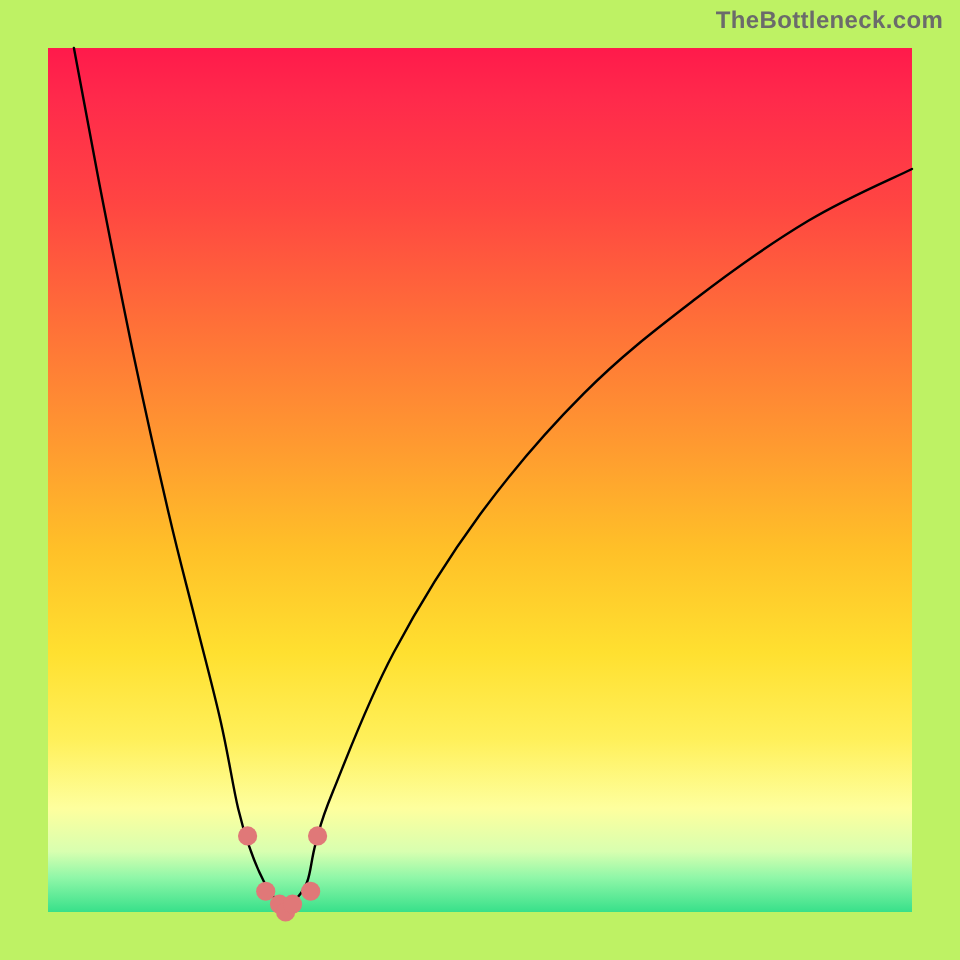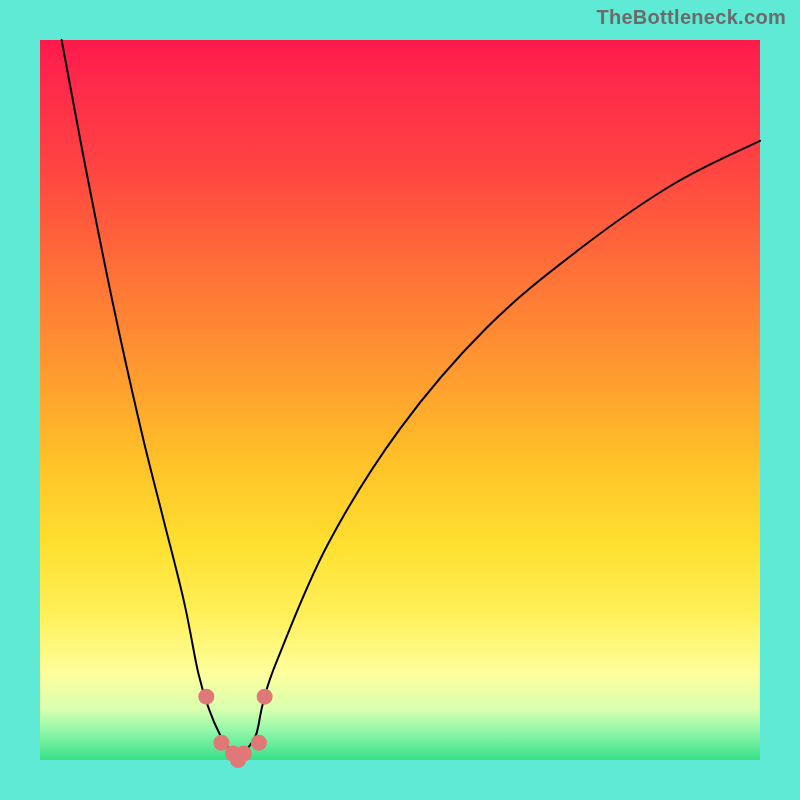--- a/index.html
+++ b/index.html
@@ -7,21 +7,21 @@
     padding: 0;
     width: 800px;
     height: 800px;
     background: #000;
     overflow: hidden;
   }
   .chart-outer {
     position: relative;
     width: 800px;
     height: 800px;
-    background: #5eead4;
+    background: #bef264;
   }
   .plot-area {
     position: absolute;
     left: 40px;
     top: 40px;
     width: 720px;
     height: 720px;
     background: linear-gradient(to bottom,
       #ff1a4b 0%,
       #ff2a4b 6%,

